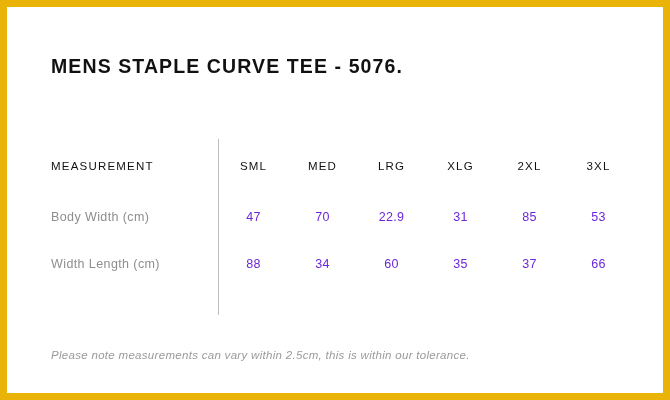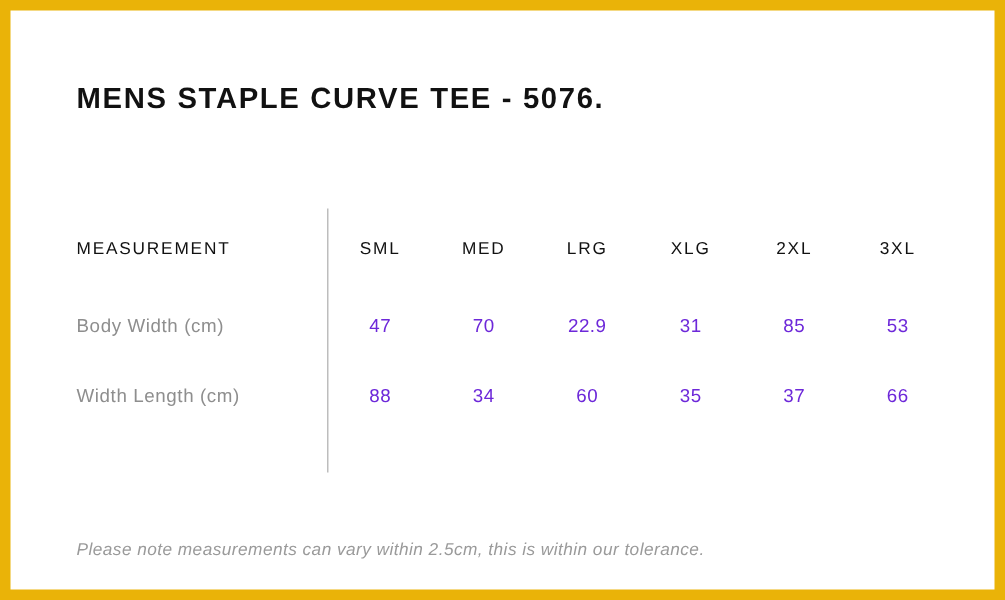--- a/index.html
+++ b/index.html
@@ -92,21 +92,20 @@
     background: #bdbdbd;
   }
   .note {
     position: absolute;
     left: 44px;
     top: 342px;
     font-size: 11.5px;
     font-style: italic;
     color: #9a9a9a;
     letter-spacing: 0.3px;
-    margin-top: 12px;
   }
 </style>
 </head>
 <body>
 
 <div class="page">
 
   <div class="title">MENS STAPLE CURVE TEE - 5076.</div>
 
   <div class="divider"></div>

